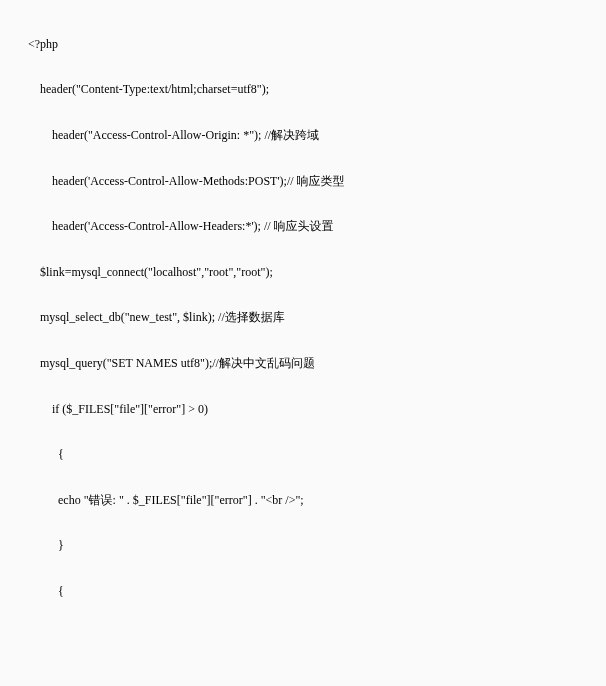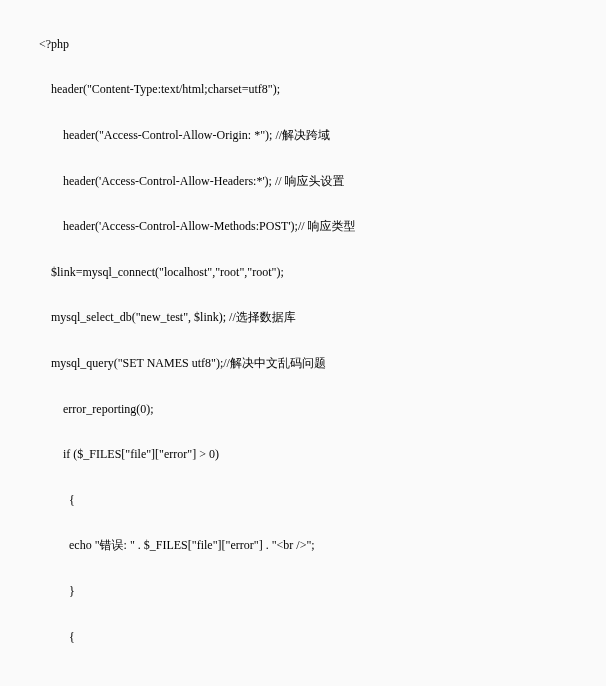--- a/index.html
+++ b/index.html
@@ -14,36 +14,34 @@
   .code-block {
     box-sizing: border-box;
     width: 606px;
     padding: 10px 8px 10px 28px;
     white-space: pre;
     overflow: hidden;
   }
   .code-line {
     display: block;
     white-space: pre;
-    margin-left: 11px;
   }
 </style>
 </head>
 <body>
 
 <div class="code-block">
 <span class="code-line">&lt;?php  </span>
 <span class="code-line">    header("Content-Type:text/html;charset=utf8"); </span>
 <span class="code-line">        header("Access-Control-Allow-Origin: *"); //解决跨域</span>
+<span class="code-line">        header('Access-Control-Allow-Methods:POST');// 响应类型  </span>
 <span class="code-line">        header('Access-Control-Allow-Headers:*'); // 响应头设置 </span>
-<span class="code-line">        header('Access-Control-Allow-Methods:POST');// 响应类型  </span>
 <span class="code-line">    $link=mysql_connect("localhost","root","root"); </span>
 <span class="code-line">    mysql_select_db("new_test", $link); //选择数据库</span>
 <span class="code-line">    mysql_query("SET NAMES utf8");//解决中文乱码问题</span>
-<span class="code-line">        error_reporting(0);</span>
 <span class="code-line">        if ($_FILES["file"]["error"] &gt; 0)</span>
 <span class="code-line">          {</span>
 <span class="code-line">          echo "错误: " . $_FILES["file"]["error"] . "&lt;br /&gt;";</span>
 <span class="code-line">          }</span>
 <span class="code-line">          {</span>
 
 
 
 
 

